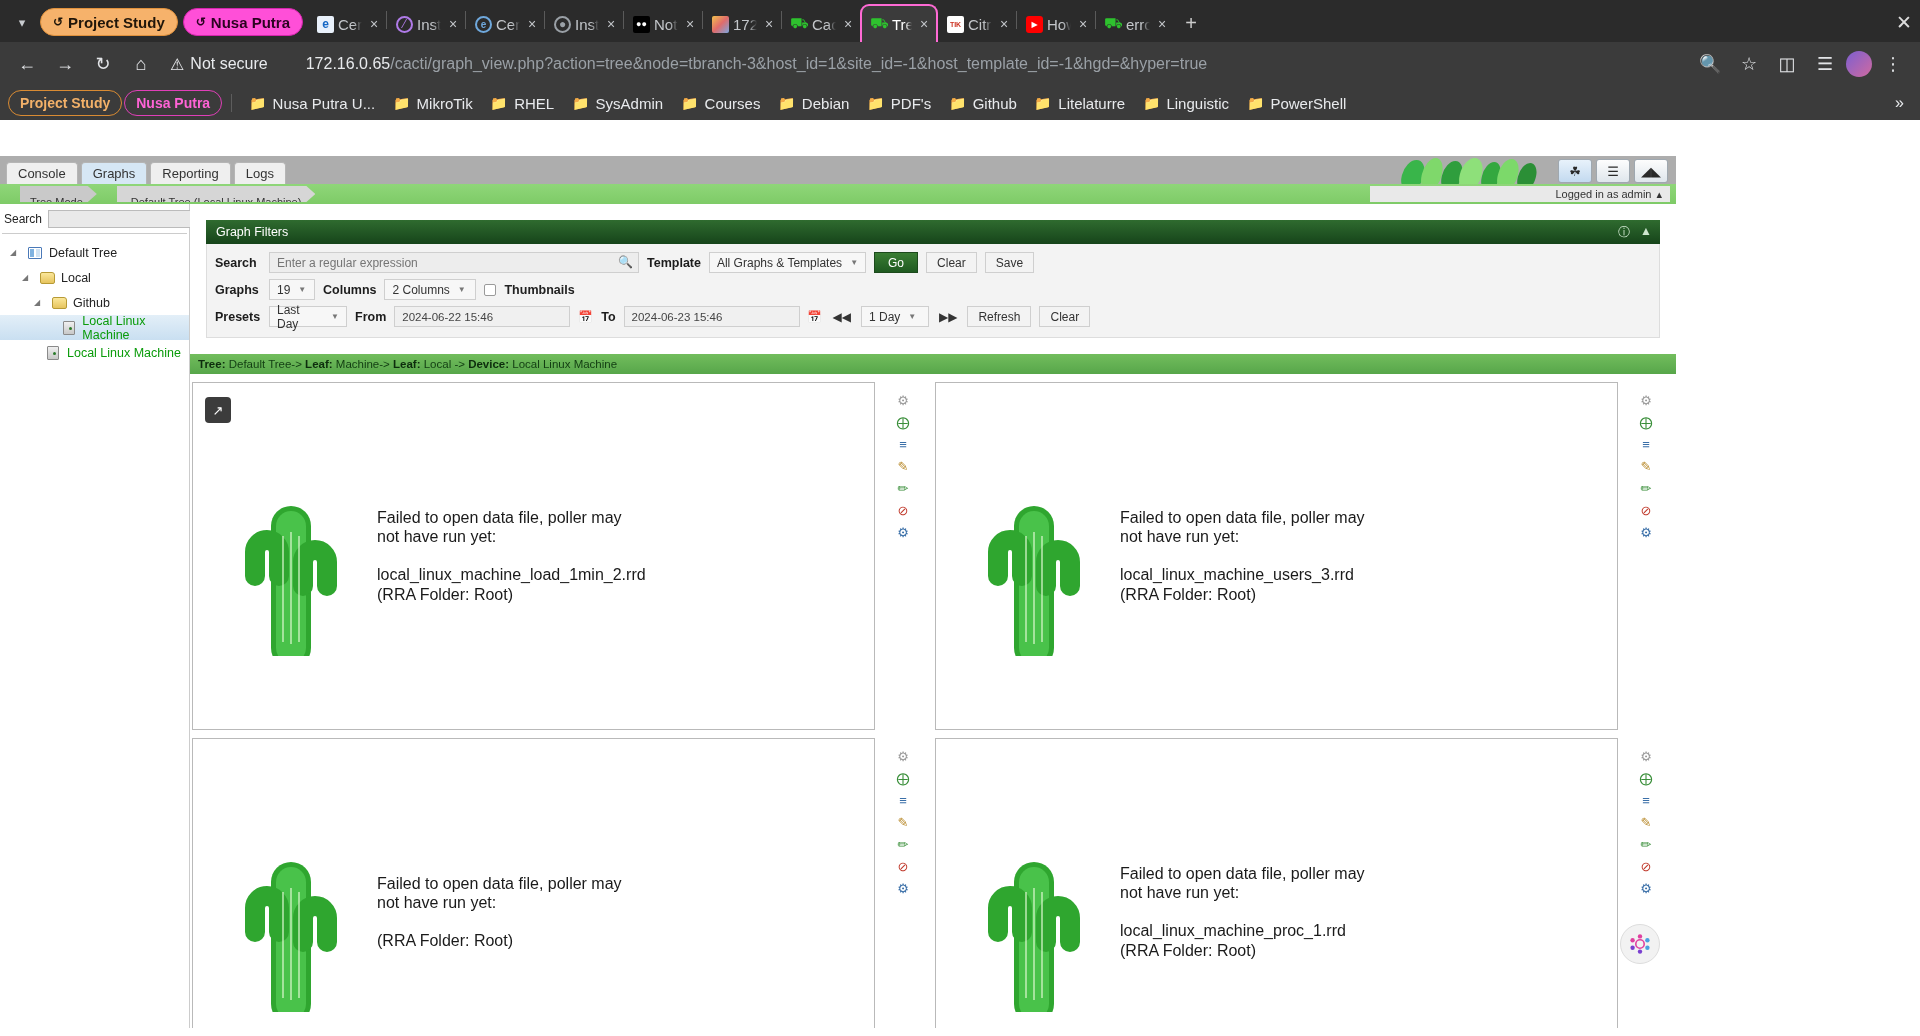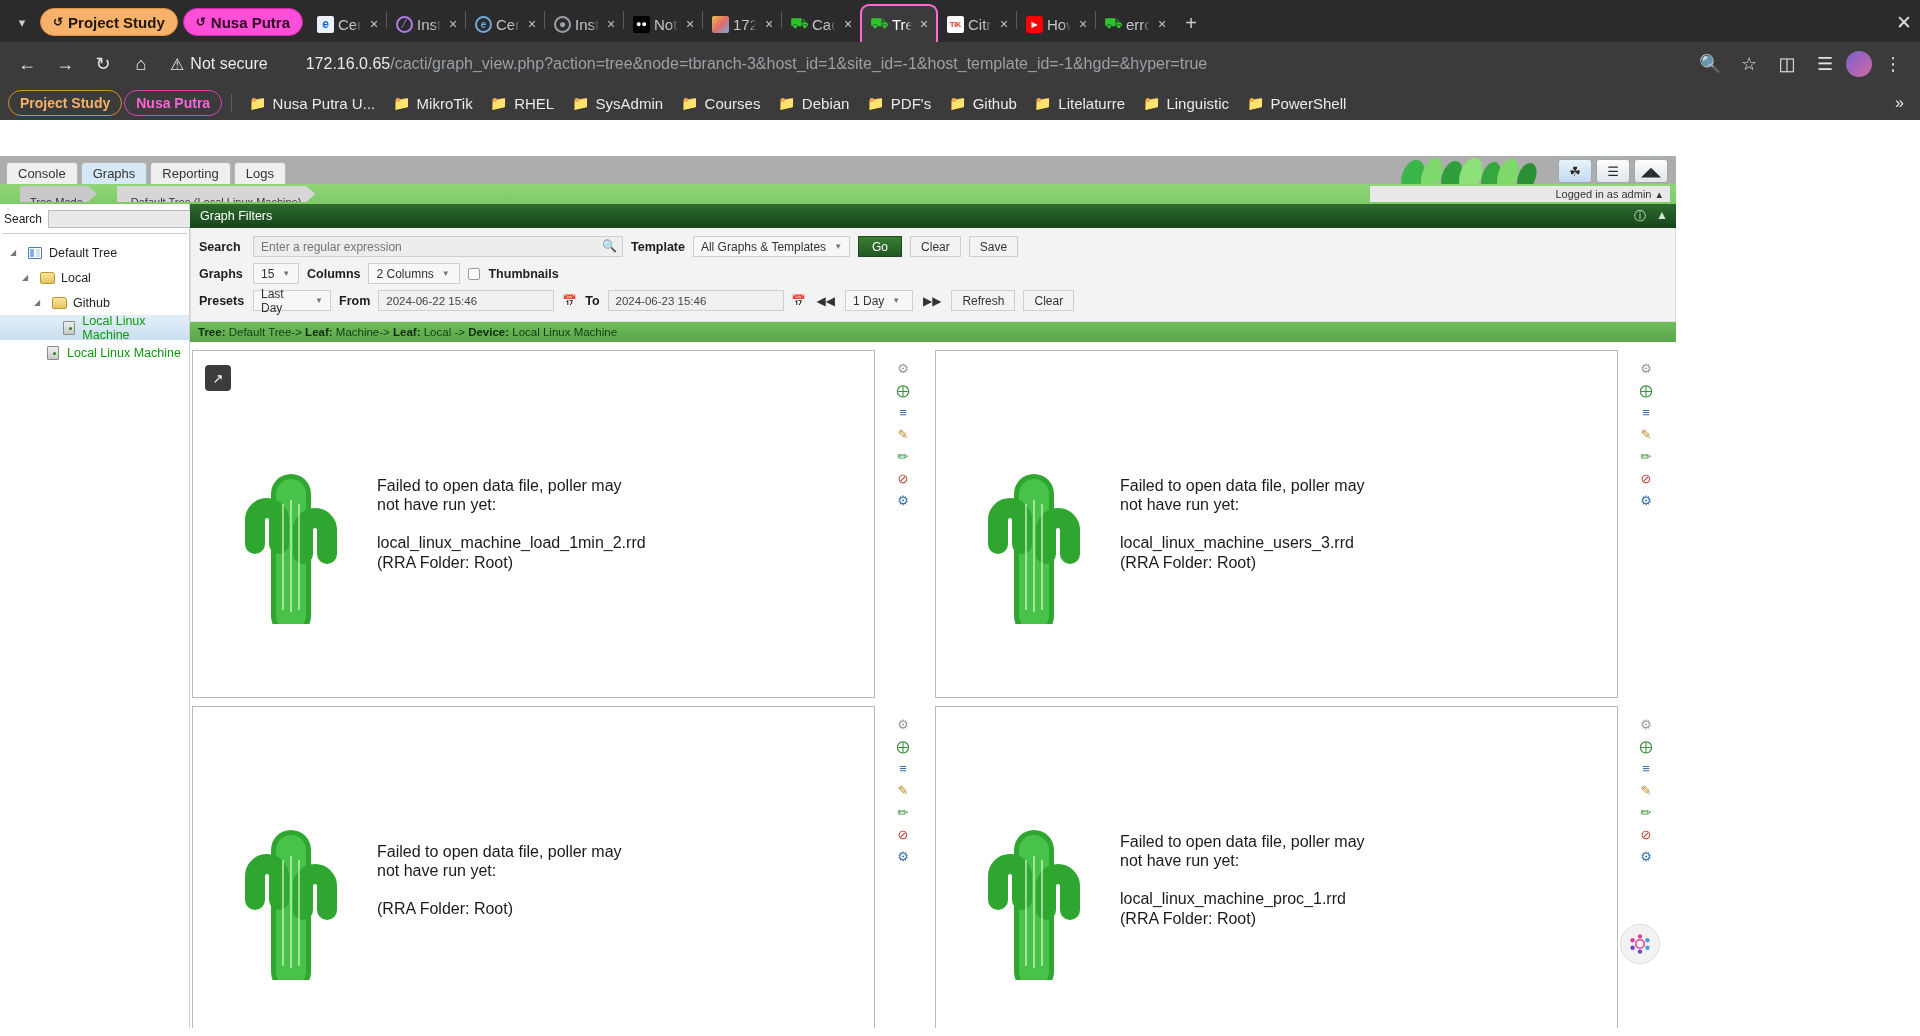--- a/index.html
+++ b/index.html
@@ -168,21 +168,21 @@
   .tree-glyph i { display: block; width: 4px; background: #7fb2e0; margin: 1px; }
   .dev-glyph {
     width: 12px; height: 14px; background: linear-gradient(#f0f0f0,#c8c8c8);
     border: 1px solid #8a8a8a; border-radius: 1px; position: relative;
   }
   .dev-glyph::after { content: ""; position: absolute; right: 2px; top: 5px;
     width: 3px; height: 3px; background: #2a7a2a; border-radius: 50%; }
 
   
   .main { flex: 1; background: #fff; padding: 0; overflow: hidden; }
-  .panel { margin: 0; }
+  .panel { margin: 16px; }
   .panel-title {
     height: 24px; background: linear-gradient(#2f6b2f,#16441a);
     color: #fff; font-size: 12.5px; display: flex; align-items: center;
     padding: 0 10px; position: relative;
   }
   .panel-title .right-ic { position: absolute; right: 8px; display: flex; gap: 10px;
     color: #cfe6cf; font-size: 12px; }
   .filter-body { background: #f3f3f3; padding: 5px 8px 7px 8px; border: 1px solid #ddd;
     border-top: none; }
   .frow { display: flex; align-items: center; gap: 8px; height: 27px; font-size: 12.5px; color: #222; }
@@ -533,21 +533,21 @@
                 <span class="car">▼</span>
               </span>
               <span class="btn go">Go</span>
               <span class="btn">Clear</span>
               <span class="btn">Save</span>
             </div>
 
             <div class="frow">
               <span class="flabel">Graphs</span>
               <span class="sel-box" style="width:46px;">
-                <span>15</span>
+                <span>19</span>
                 <span class="car">▼</span>
               </span>
               <span class="flabel" style="min-width:auto;">Columns</span>
               <span class="sel-box" style="width:92px;">
                 <span>2 Columns</span>
                 <span class="car">▼</span>
               </span>
               <span class="chk"></span>
               <span style="font-weight:bold;font-size:12.5px;">Thumbnails</span>
             </div>

